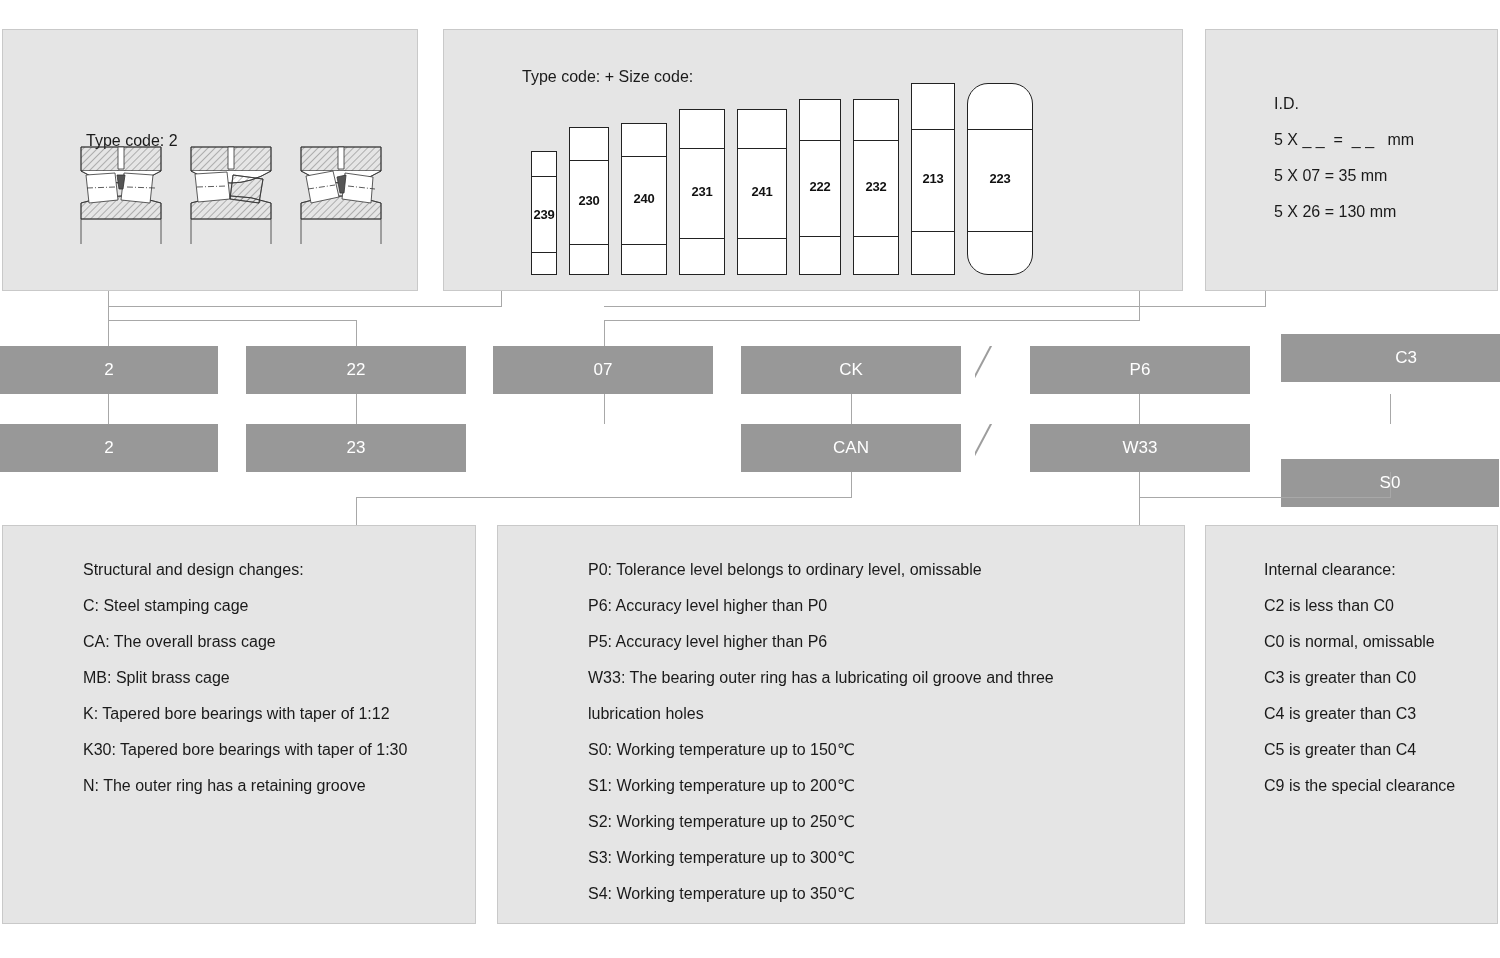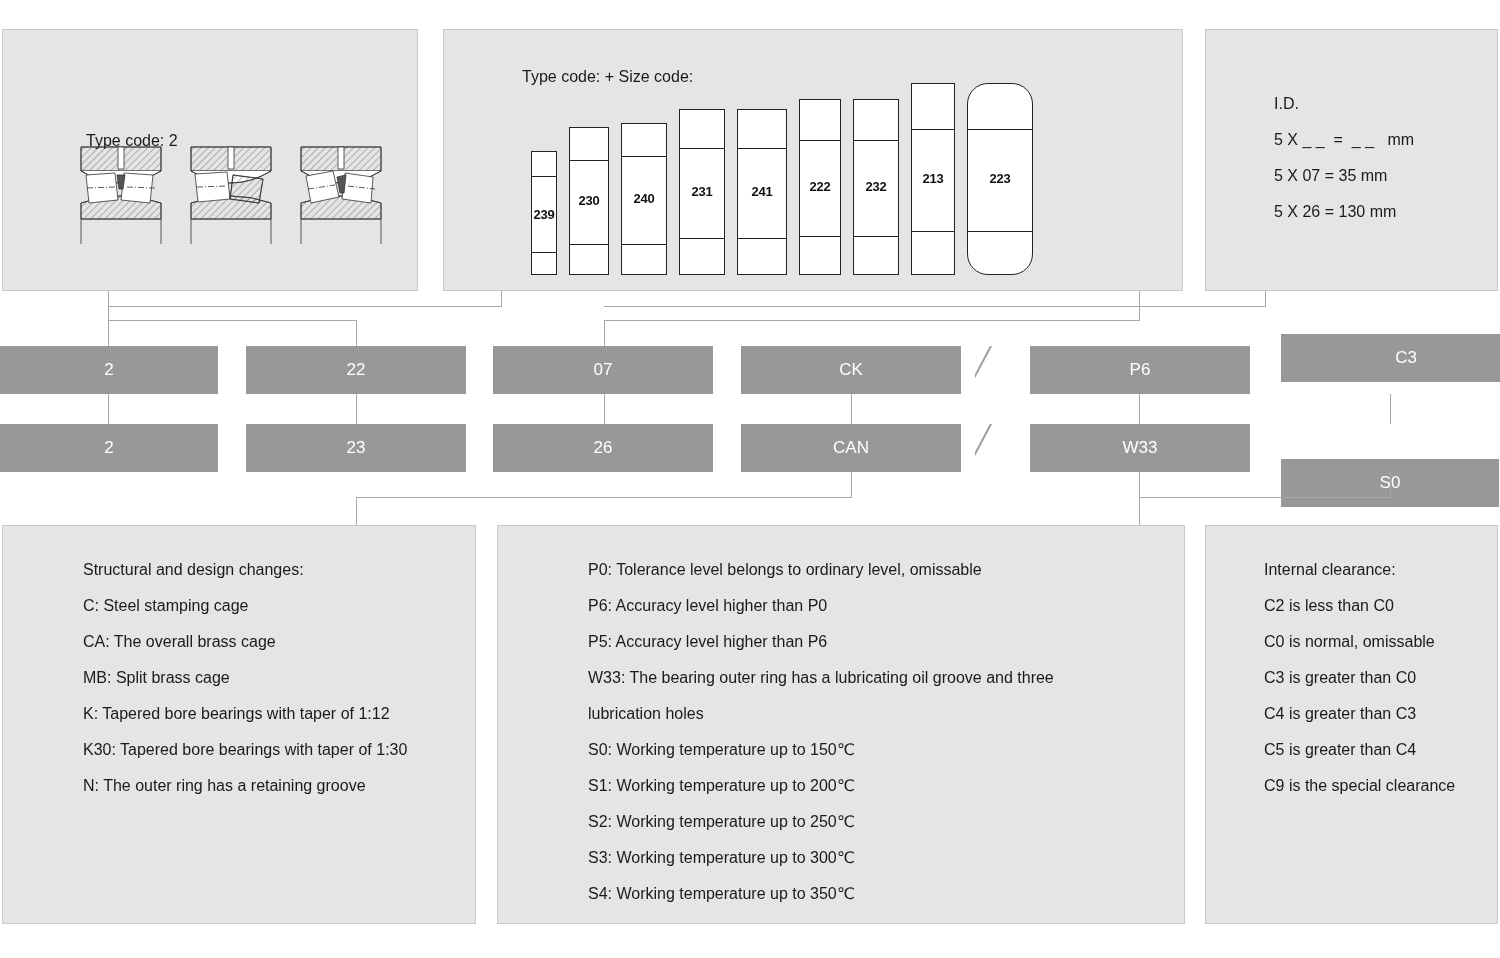--- a/index.html
+++ b/index.html
@@ -284,21 +284,20 @@
 
   <div class="ln v" style="left:108px;top:394px;height:30px;"></div>
   <div class="ln v" style="left:356px;top:394px;height:30px;"></div>
   <div class="ln v" style="left:604px;top:394px;height:30px;"></div>
   <div class="ln v" style="left:851px;top:394px;height:30px;"></div>
   <div class="ln v" style="left:1139px;top:394px;height:30px;"></div>
   <div class="ln v" style="left:1390px;top:394px;height:30px;"></div>
 
   <div class="chip" style="left:0px;top:424px;width:218px;">2</div>
   <div class="chip" style="left:246px;top:424px;width:220px;">23</div>
-  <div class="chip" style="left:493px;top:424px;width:220px;">26</div>
   <div class="chip" style="left:741px;top:424px;width:220px;">CAN</div>
   <div class="slash" style="left:975px;top:424px;"></div>
   <div class="chip" style="left:1030px;top:424px;width:220px;">W33</div>
   <div class="chip" style="left:1281px;top:424px;width:218px;margin-top:35px;">S0</div>
 
   <div class="ln v" style="left:851px;top:472px;height:26px;"></div>
   <div class="ln h" style="left:356px;top:497px;width:496px;"></div>
   <div class="ln v" style="left:356px;top:497px;height:28px;"></div>
 
   <div class="ln v" style="left:1139px;top:472px;height:53px;"></div>

